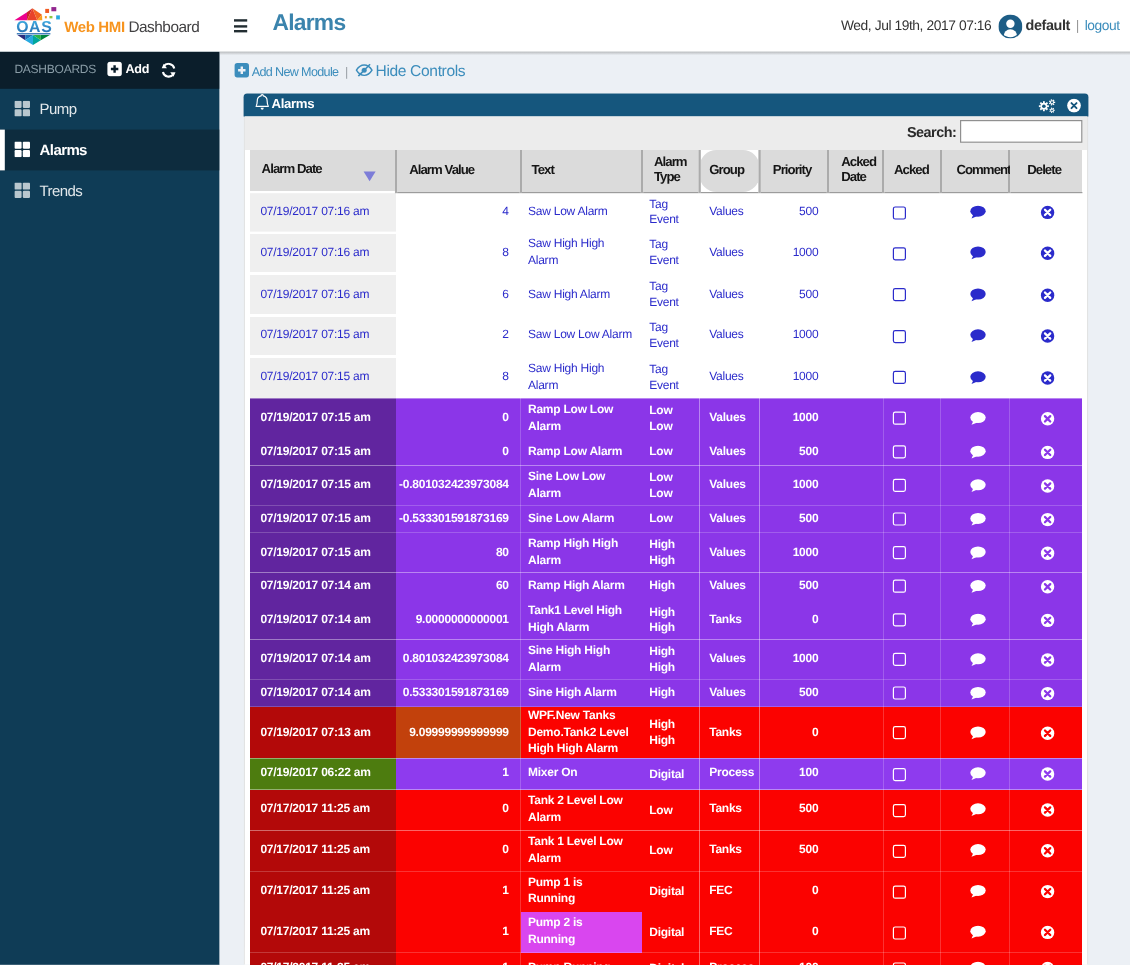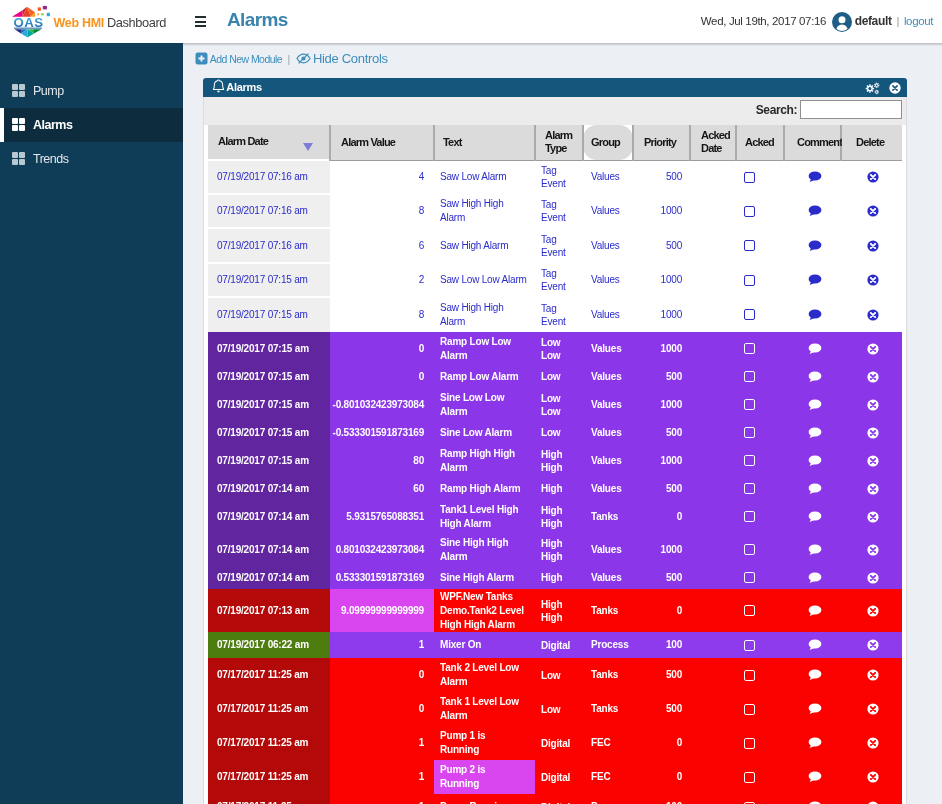--- a/index.html
+++ b/index.html
@@ -62,20 +62,32 @@
 td.c2 { text-align:right; padding-right:10px; }
 td.c3 { padding-left:6px; }
 td.c4 { padding-left:6px; line-height:13px; }
 td.c5 { padding-left:8px; }
 td.c6 { text-align:right; padding-right:8px; }
 .cen { display:flex; justify-content:center; align-items:center; }
 .cenl { display:flex; justify-content:flex-start; align-items:center; padding-left:8px; }
 </style></head>
 <body>
 <div id="sidebar">
+  <div id="sbstrip"><span class="dash">DASHBOARDS</span>
+    <span class="add"><svg width="13" height="13" viewBox="0 0 13 13" style="display:inline-block;vertical-align:-2px">
+          <rect x="0.5" y="0.5" width="12" height="12" rx="2.2" fill="#fff"></rect>
+          <path d="M6.5 3.4 V9.6 M3.4 6.5 H9.6" stroke="#0b1e2b" stroke-width="2"></path>
+        </svg> <span style="vertical-align:1px">Add</span></span>
+    <span class="rf" style="top:9px"><svg width="13" height="13" viewBox="0 0 16 16" style="display:inline-block;vertical-align:-2px">
+          <path d="M13.8 6.2 A6 6 0 0 0 3.0 4.0" fill="none" stroke="#fff" stroke-width="2.1"></path>
+          <polygon points="0.9,5.9 6.3,5.9 3.0,1.3" fill="#fff"></polygon>
+          <path d="M2.2 9.8 A6 6 0 0 0 13.0 12.0" fill="none" stroke="#fff" stroke-width="2.1"></path>
+          <polygon points="15.1,10.1 9.7,10.1 13.0,14.7" fill="#fff"></polygon>
+        </svg></span>
+  </div>
   <div style="position:absolute;top:31px;width:183px">
     <div class="sbitem"><svg class="gi" width="13" height="13" viewBox="0 0 13 13">
           <g fill="#b9c7ce">
             <rect x="0" y="0" width="6" height="6" rx="1"></rect>
             <rect x="7" y="0" width="6" height="6" rx="1"></rect>
             <rect x="0" y="7" width="6" height="6" rx="1"></rect>
             <rect x="7" y="7" width="6" height="6" rx="1"></rect>
           </g>
         </svg><span class="lb">Pump</span></div>
     <div class="sbitem active"><svg class="gi" width="13" height="13" viewBox="0 0 13 13">
@@ -552,21 +564,21 @@
               <div class="cen" style="position:relative;left:1px">
                 <svg width="12" height="12" viewBox="0 0 12 12" style="display:block">
                   <circle cx="6" cy="6" r="5.6" fill="#fff"></circle>
                   <path d="M3.8 3.8 L8.2 8.2 M8.2 3.8 L3.8 8.2" stroke="#8b36e8" stroke-width="1.9" stroke-linecap="round"></path>
                 </svg>
               </div>
             </td>
           </tr>
 <tr style="height:33px;color:#fff;font-weight:700">
             <td class="c1" style="background:#61259f;">07/19/2017 07:14 am</td>
-            <td class="c2" style="background:#8b36e8">5.9315765088351</td>
+            <td class="c2" style="background:#8b36e8">9.0000000000001</td>
             <td class="c3" style="background:#8b36e8">Tank1 Level High<br>High Alarm</td>
             <td class="c4" style="background:#8b36e8">High<br>High</td>
             <td class="c5" style="background:#8b36e8">Tanks</td>
             <td class="c6" style="background:#8b36e8">0</td>
             <td class="c7" style="background:#8b36e8"></td>
             <td class="c8" style="background:#8b36e8">
               <div class="cenl">
                 <span style="display:block;width:11px;height:11px;border:1.5px solid #fff;border-radius:2px;background:transparent"></span>
               </div>
             </td>
@@ -642,21 +654,21 @@
               <div class="cen" style="position:relative;left:1px">
                 <svg width="12" height="12" viewBox="0 0 12 12" style="display:block">
                   <circle cx="6" cy="6" r="5.6" fill="#fff"></circle>
                   <path d="M3.8 3.8 L8.2 8.2 M8.2 3.8 L3.8 8.2" stroke="#8b36e8" stroke-width="1.9" stroke-linecap="round"></path>
                 </svg>
               </div>
             </td>
           </tr>
 <tr style="height:43px;color:#fff;font-weight:700">
             <td class="c1" style="background:#b30909;">07/19/2017 07:13 am</td>
-            <td class="c2" style="background:#d946ef">9.09999999999999</td>
+            <td class="c2" style="background:#c2410c">9.09999999999999</td>
             <td class="c3" style="background:#fb0200">WPF.New Tanks<br>Demo.Tank2 Level<br>High High Alarm</td>
             <td class="c4" style="background:#fb0200">High<br>High</td>
             <td class="c5" style="background:#fb0200">Tanks</td>
             <td class="c6" style="background:#fb0200">0</td>
             <td class="c7" style="background:#fb0200"></td>
             <td class="c8" style="background:#fb0200">
               <div class="cenl">
                 <span style="display:block;width:11px;height:11px;border:1.5px solid #fff;border-radius:2px;background:transparent"></span>
               </div>
             </td>

